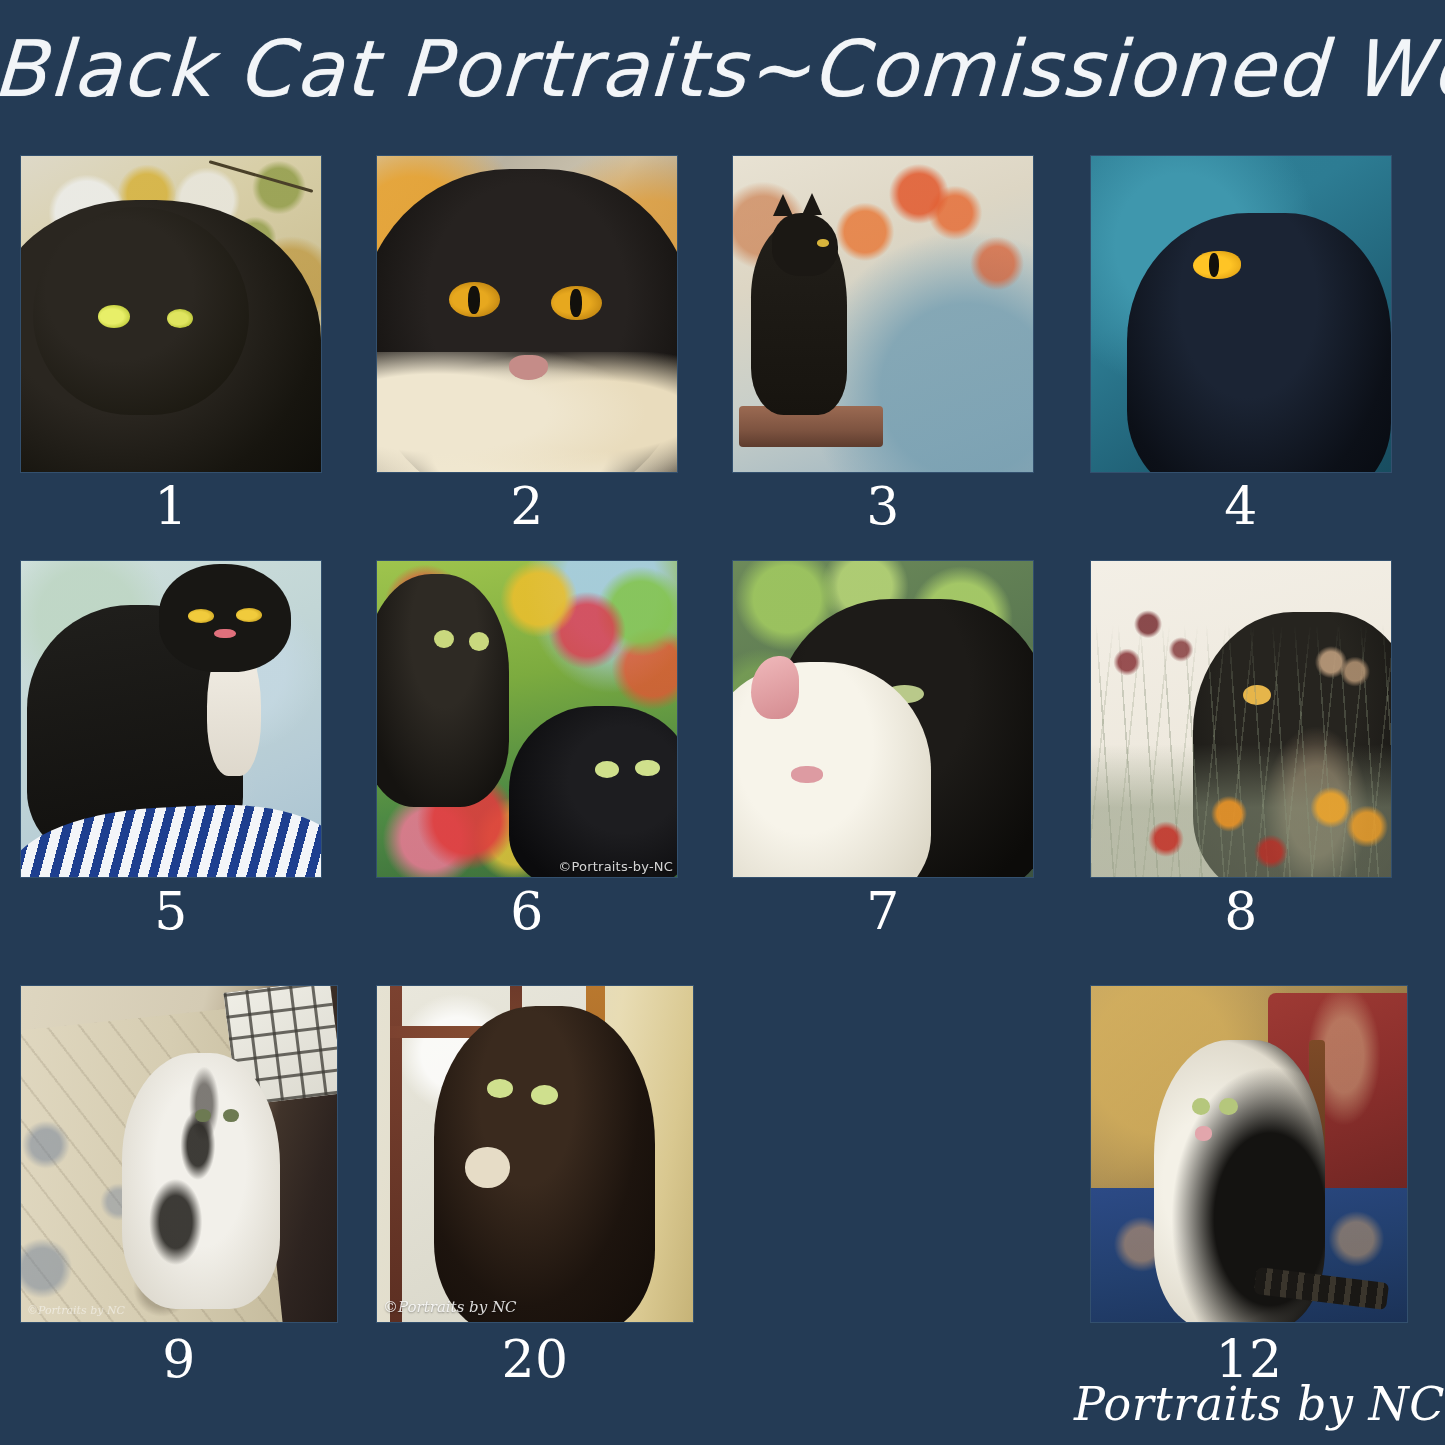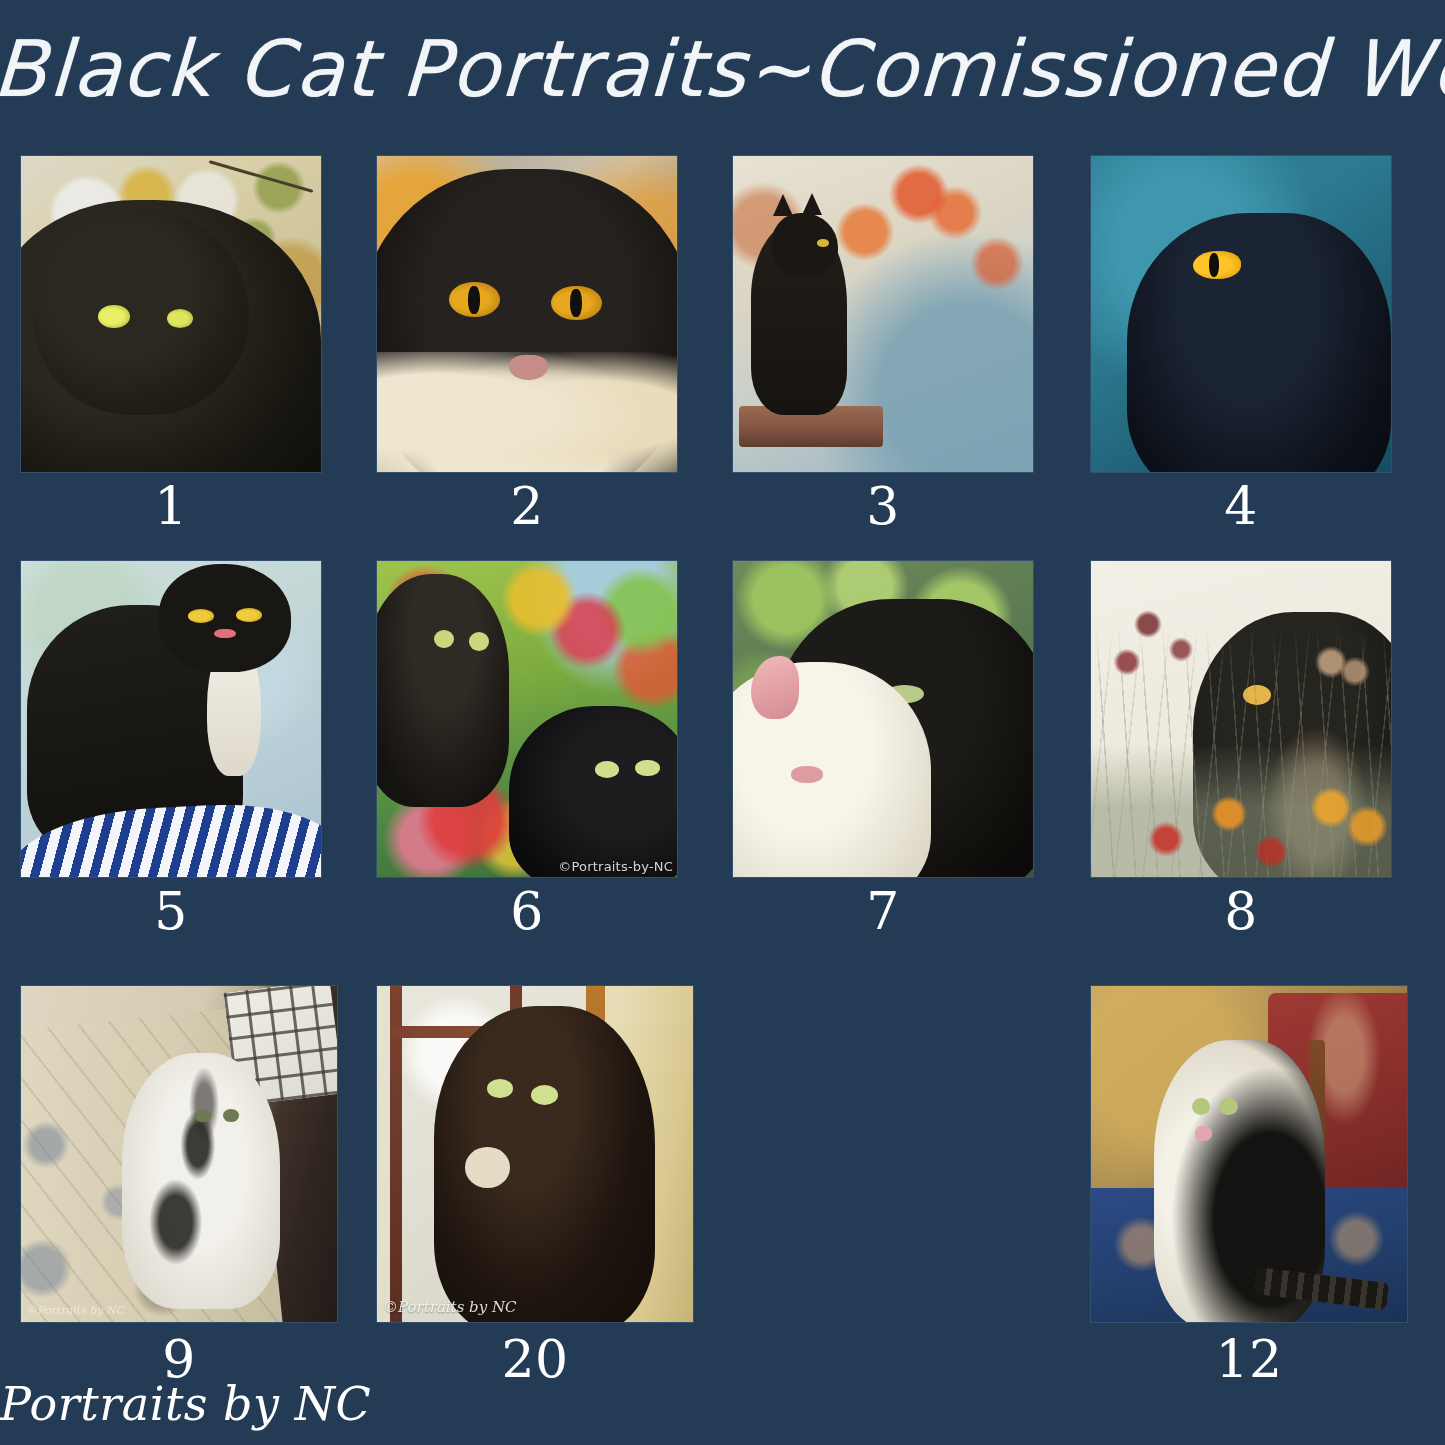--- a/index.html
+++ b/index.html
@@ -503,21 +503,21 @@
     background: repeating-linear-gradient(90deg,#1a1815 0 10px,#3a352c 10px 16px);
     border-radius: 6px;
     transform: rotate(7deg);
   }
 
   
   .wm-bottom {
     position: absolute;
     left: 0; width: 1445px;
     top: 1374px;
-    text-align: left;
+    text-align: right;
     color: #ffffff;
     font-family: "DejaVu Serif", serif;
     font-style: italic;
     font-size: 46px;
     line-height: 60px;
     letter-spacing: .5px;
     pointer-events: none;
   }
 </style>
 </head>

